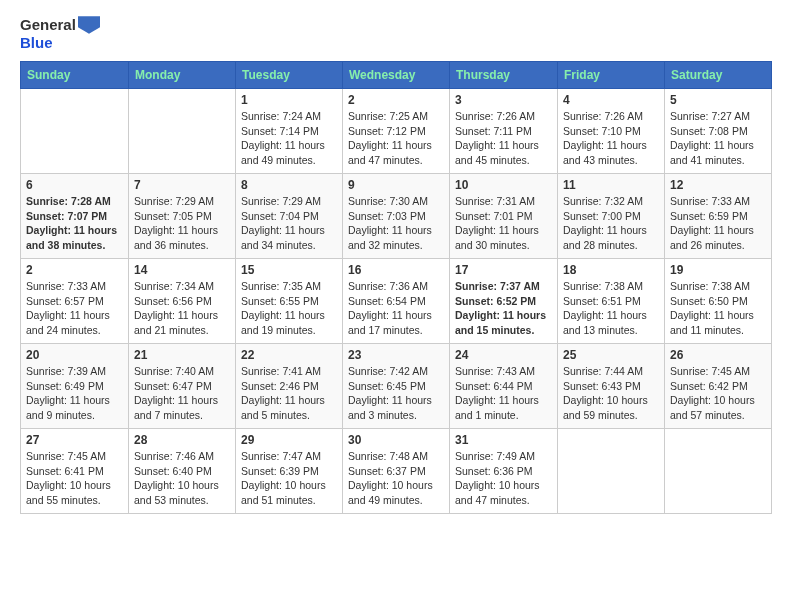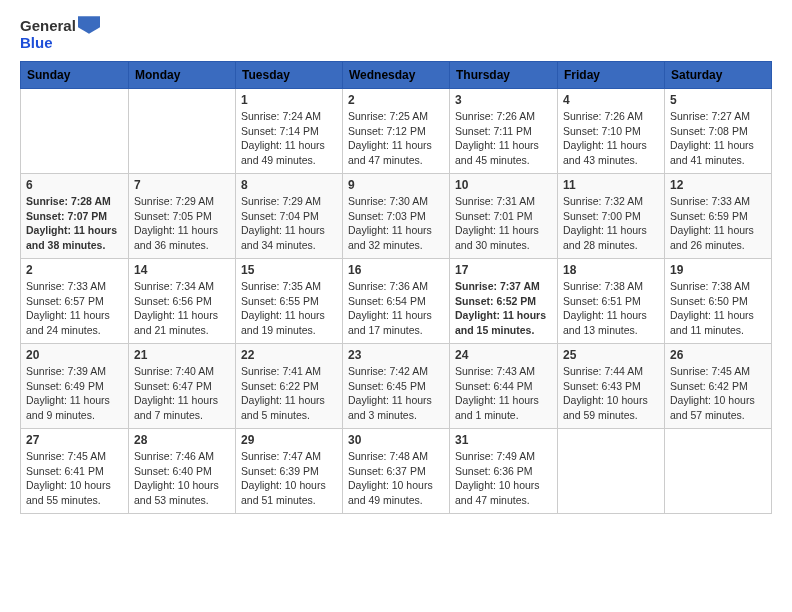--- a/index.html
+++ b/index.html
@@ -45,21 +45,21 @@
       color: #444;
       margin-top: 2px;
     }
     .calendar-table {
       width: 100%;
       border-collapse: collapse;
       font-size: 11px;
     }
     .calendar-table thead tr th {
       background-color: #3a6bbf;
-      color: #000000;
+      color: #86efac;
       font-size: 12px;
       font-weight: bold;
       padding: 6px 6px;
       text-align: left;
       border: 1px solid #2a5aaf;
     }
     .calendar-table tbody tr td {
       border: 1px solid #ccc;
       vertical-align: top;
       padding: 4px 5px;
@@ -86,21 +86,21 @@
     .empty-cell {
       background: #fff !important;
     }
   </style>
 </head>
 <body>
 
 <div class="header-section">
   <div class="logo">
       <div style="display: flex; flex-direction: column; font-size: 14px; font-weight: bold;">
-        <div style="display: flex; align-items: center;">
+        <div style="display: flex; align-items: flex-start;">
           <span class="logo-text-general">General</span>
           <svg viewBox="0 0 20 16" width="22" height="18" style="vertical-align: middle; margin-left: 2px;">
             <polygon points="0,0 20,0 20,10 10,16 0,10" fill="#3a6bbf"></polygon>
           </svg>
         </div>
         <div><span class="logo-text-blue">Blue</span></div>
       </div>
     </div>
   <div class="title-area">
     <div class="main-title"></div>
@@ -252,21 +252,21 @@
         </td>
         <td>
           <span class="day-number">21</span>
           <div class="day-info" style="white-space: pre-line;">Sunrise: 7:40 AM
 Sunset: 6:47 PM
 Daylight: 11 hours and 7 minutes.</div>
         </td>
         <td>
           <span class="day-number">22</span>
           <div class="day-info" style="white-space: pre-line;">Sunrise: 7:41 AM
-Sunset: 6:22 PM
+Sunset: 2:46 PM
 Daylight: 11 hours and 5 minutes.</div>
         </td>
         <td>
           <span class="day-number">23</span>
           <div class="day-info" style="white-space: pre-line;">Sunrise: 7:42 AM
 Sunset: 6:45 PM
 Daylight: 11 hours and 3 minutes.</div>
         </td>
         <td>
           <span class="day-number">24</span>

